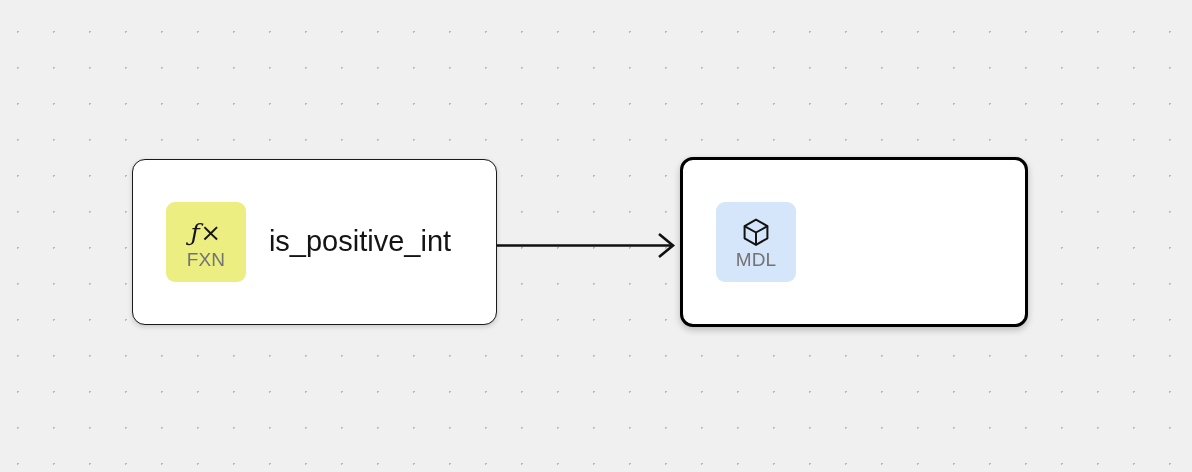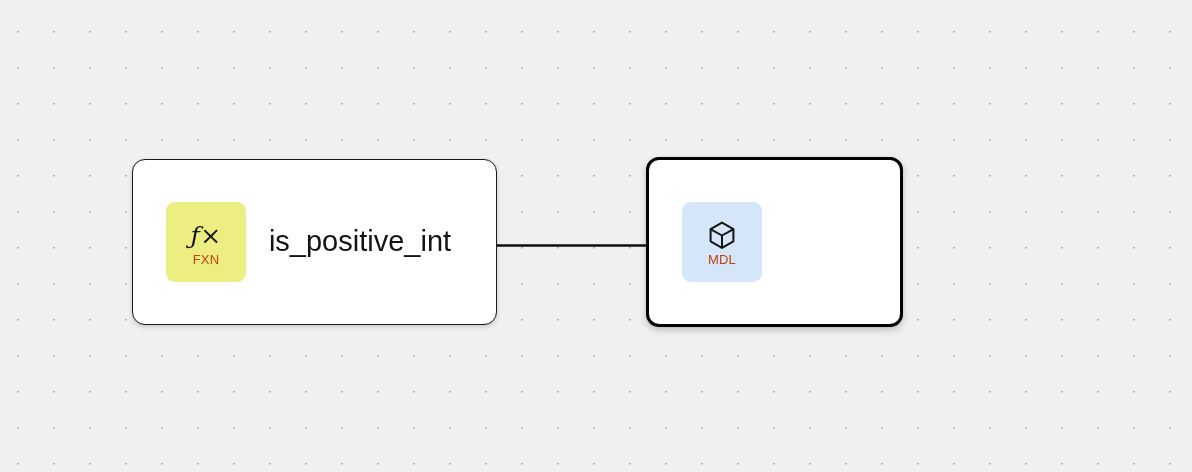--- a/index.html
+++ b/index.html
@@ -85,23 +85,23 @@
   .badge-glyph--fxn {
     font-family: "DejaVu Serif", serif;
     font-size: 25px;
     font-style: italic;
     line-height: 1;
     letter-spacing: 0.5px;
   }
 
   .badge-label {
     font-family: "Liberation Sans", sans-serif;
-    font-size: 13px;
+    font-size: 19px;
     line-height: 1;
-    color: #c2410c;
+    color: #737373;
     letter-spacing: 0.2px;
   }
 
   
   .node-title {
     font-family: "Liberation Sans", sans-serif;
     font-size: 29px;
     line-height: 1.1;
     color: #141414;
     white-space: nowrap;
@@ -124,21 +124,21 @@
   <div class="node node--default" style="left:132px; top:159px; width:365px; height:166px; padding-left:33px; padding-right:22px;">
 
     <div class="badge badge--fxn">
       <span class="badge-glyph badge-glyph--fxn">ƒ×</span>
       <span class="badge-label">FXN</span>
     </div>
 
     <div class="node-title">is_positive_int</div>
   </div>
 
-  <div class="node node--selected" style="left:646px; top:157px; width:257px; height:170px; padding-left:33px; padding-right:24px;">
+  <div class="node node--selected" style="left:680px; top:157px; width:348px; height:170px; padding-left:33px; padding-right:24px;">
 
     <div class="badge badge--mdl">
       <span class="badge-glyph">
         <svg width="32" height="32" viewBox="0 0 32 32" aria-hidden="true">
           <g fill="none" stroke="#141414" stroke-width="2" stroke-linejoin="round" stroke-linecap="round">
             <path d="M16 3.6 L27.4 10.1 L27.4 22.3 L16 28.8 L4.6 22.3 L4.6 10.1 Z"></path>
             <path d="M4.9 10.3 L16 16.5 L27.1 10.3"></path>
             <path d="M16 16.5 L16 28.6"></path>
           </g>
         </svg>

